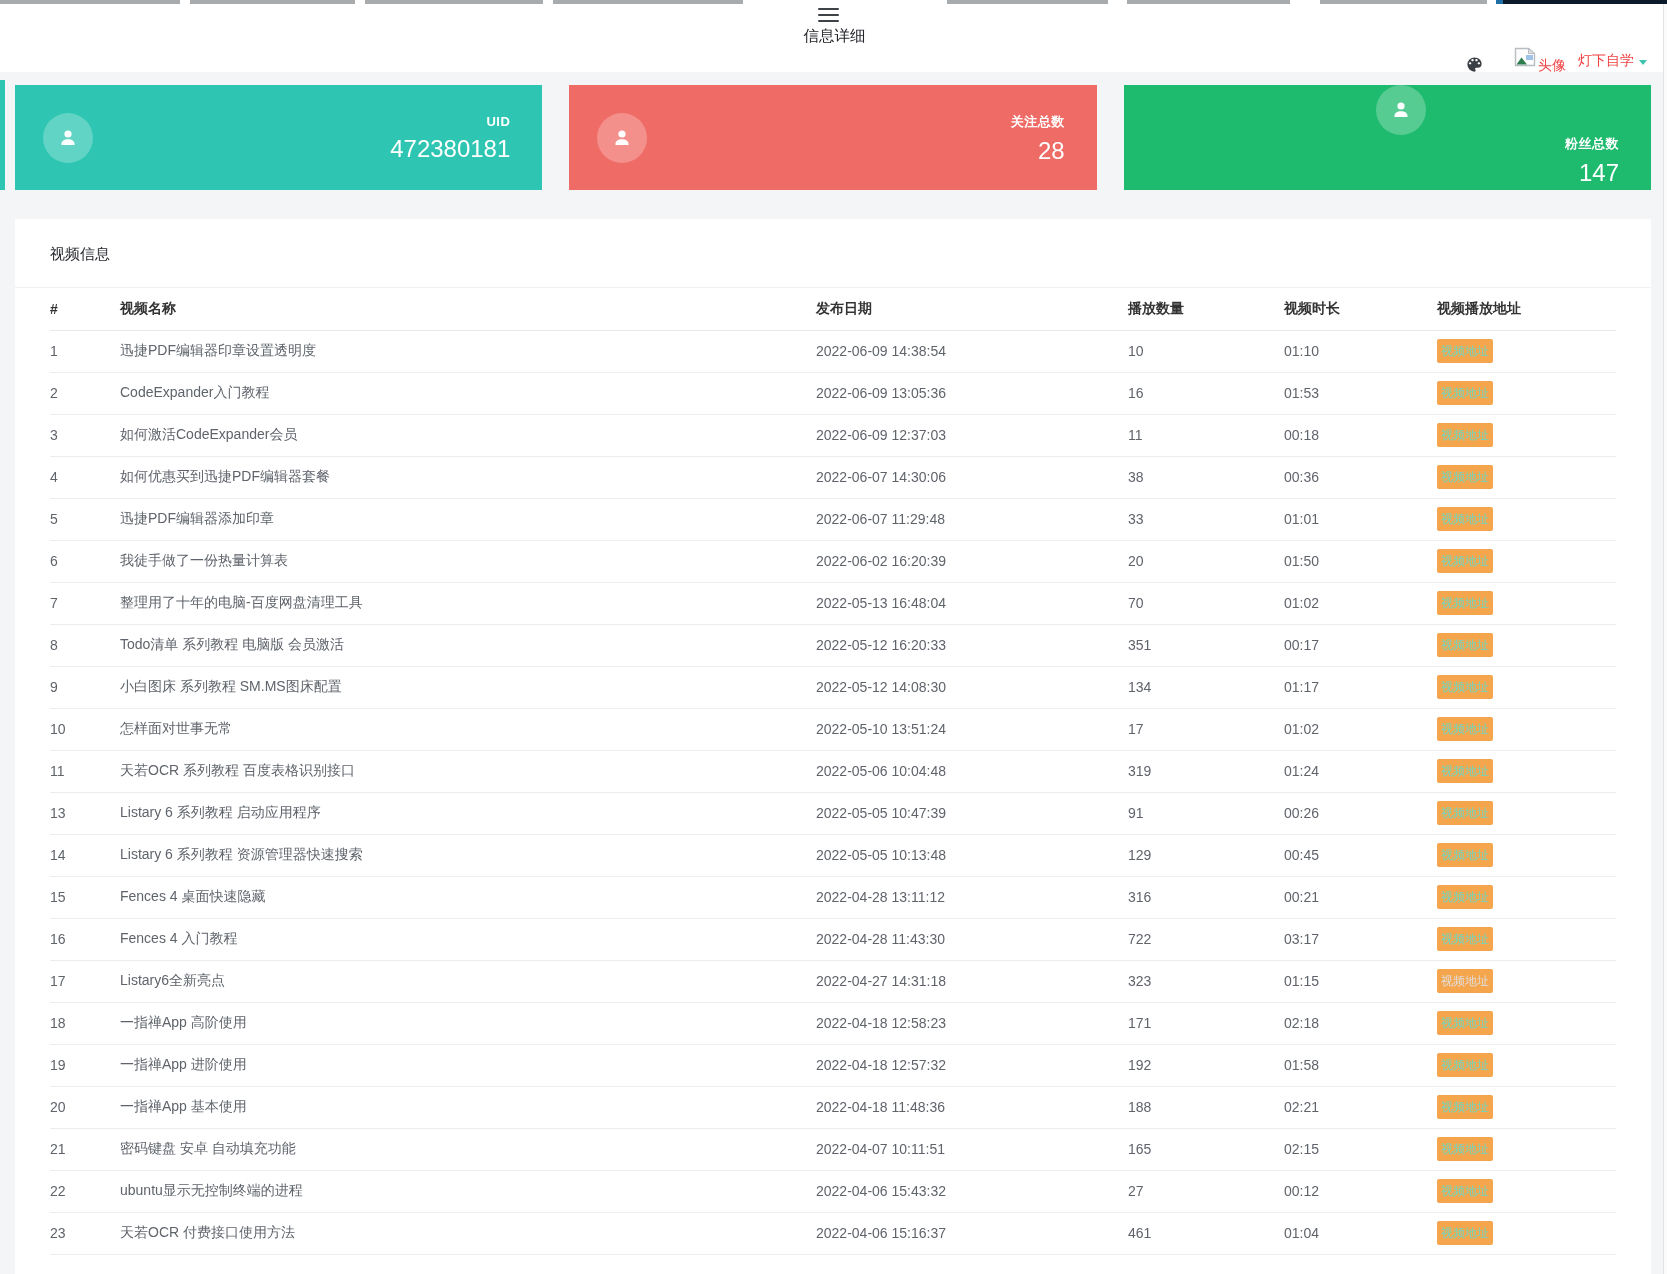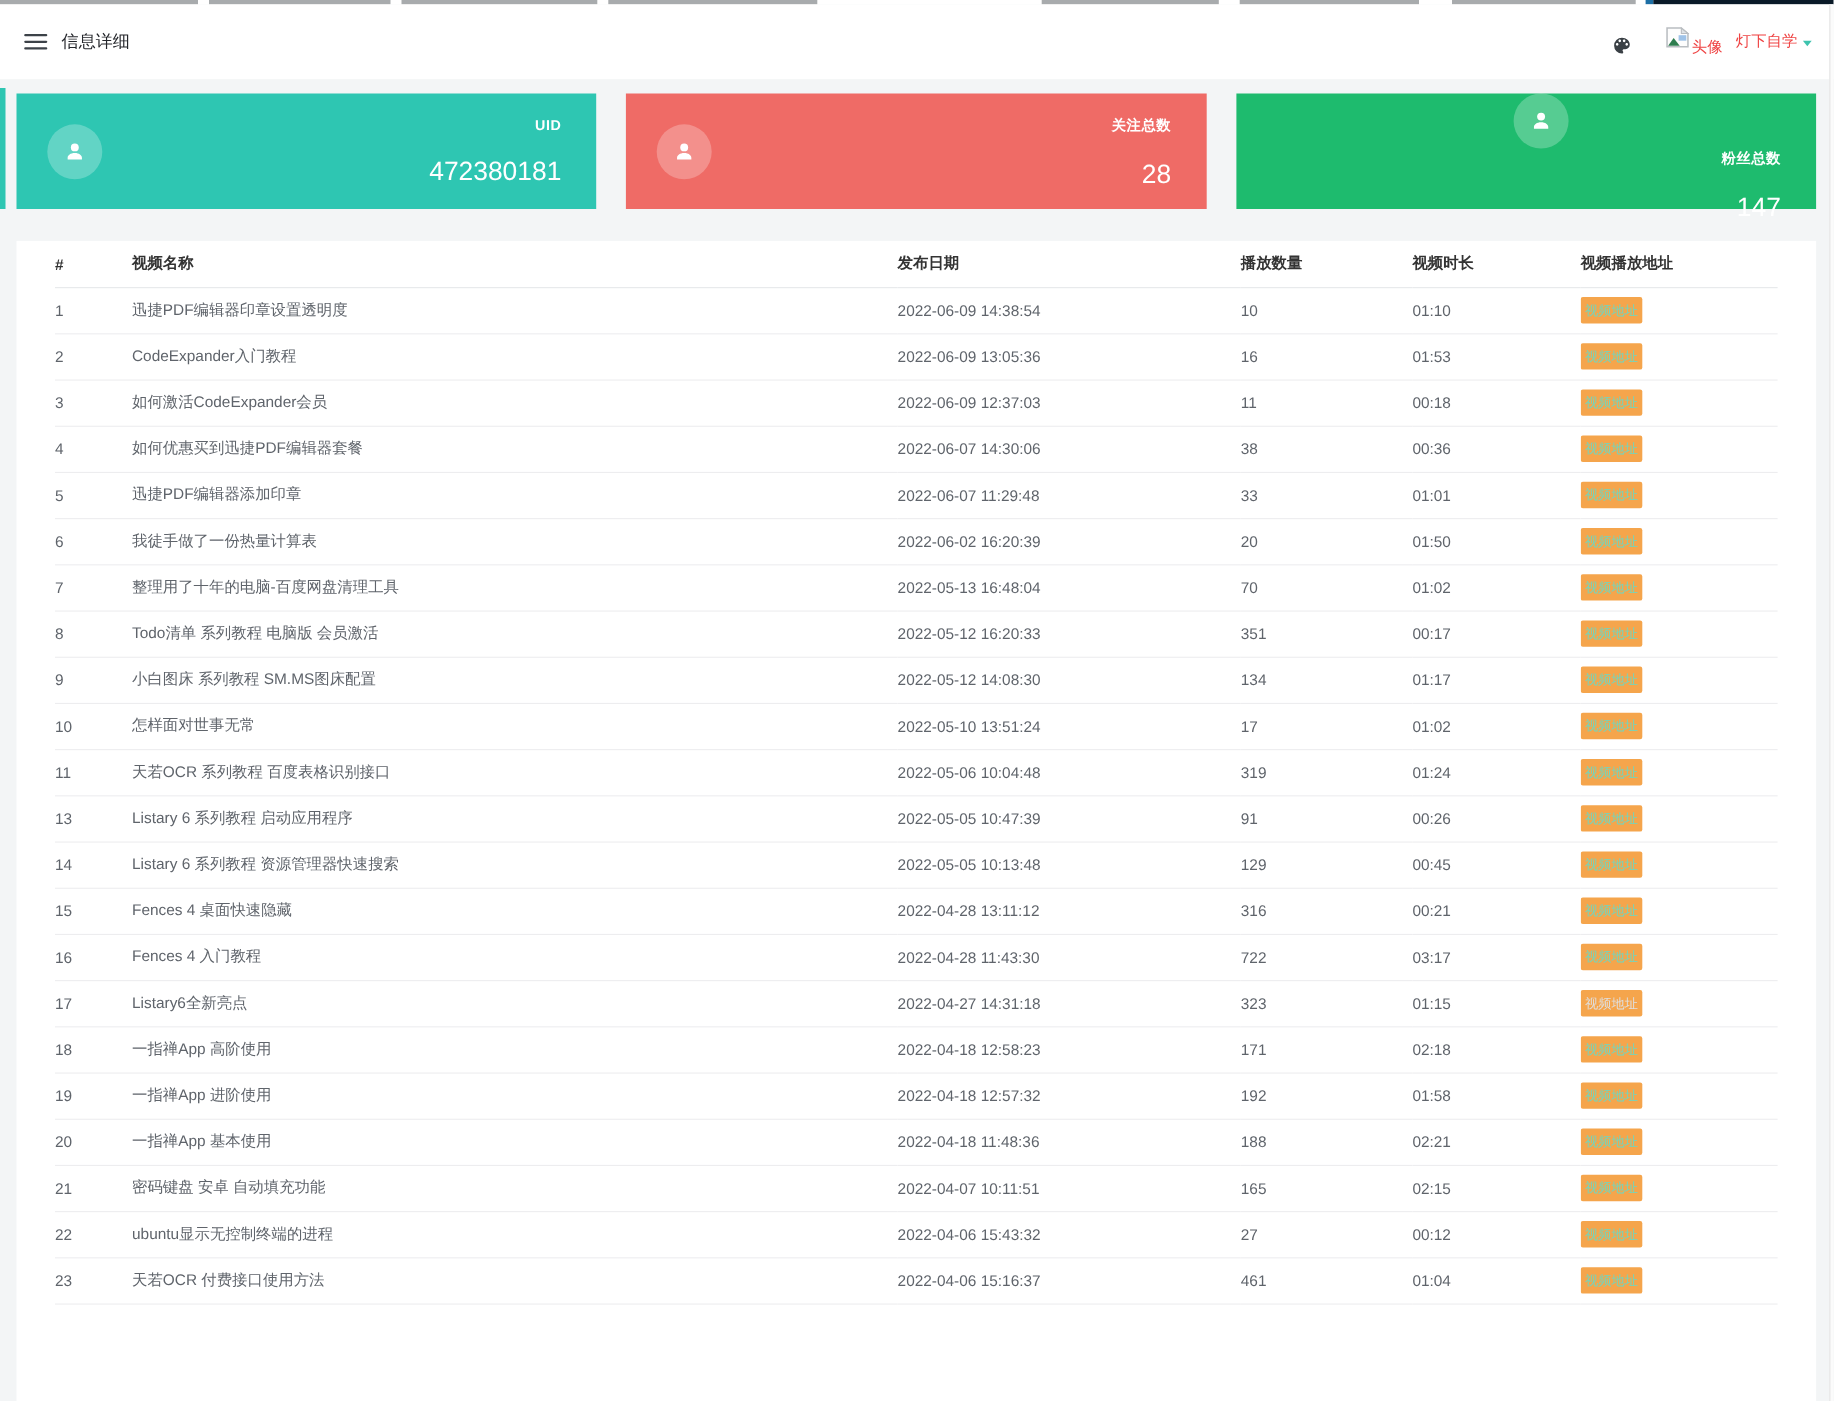--- a/index.html
+++ b/index.html
@@ -14,41 +14,41 @@
   
   .topstrip { position:absolute; top:0; left:0; width:1667px; height:4px; background:#fff; }
   .topstrip .seg { position:absolute; top:0; height:4px; background:#a8abad; }
   .topstrip .seg.dark { background:#0a1a28; }
   .topstrip .seg.blue { background:#1d6fa5; }
   
   .scroll-track { position:absolute; right:0; top:4px; bottom:0; width:4px;
     background:#fbfbfb; border-left:1px solid #e4e4e4; }
   
   .header { position:relative; margin-top:4px; height:68px; background:#fff;
-    display:flex; align-items:center; padding:0 20px 0 22px; }
+    display:flex; align-items:center; padding:0 20px 0 22px;flex-direction:column; }
   .hamburger { width:21px; cursor:pointer; margin-right:13px; }
   .hamburger span { display:block; height:2px; background:#3c4248; margin:4px 0; border-radius:1px; }
   .page-title { font-size:15.5px; color:#24262b; }
   .header-right { margin-left:auto; display:flex; align-items:center; }
   .palette { margin-right:30px; cursor:pointer; display:flex; align-items:center; margin-top:6px; }
   .avatar-wrap { display:inline-flex; align-items:flex-end; cursor:pointer; }
   .avatar-wrap svg { margin-bottom:8px; margin-right:2px; }
   .teal-text { color:#ef4444; font-size:14px; }
   .user-dd { display:inline-flex; align-items:center; margin-left:12px; cursor:pointer; }
   .caret { width:0; height:0; border-left:4px solid transparent; border-right:4px solid transparent;
     border-top:5px solid #3ec3ae; margin-left:5px; margin-top:2px; }
   
   .left-stripe { position:absolute; left:0; top:80px; width:5px; height:110px; background:#2ec6b2; }
   
   .stats { display:flex; gap:27px; margin:13px 16px 0 15px; }
   .stat-card { flex:1; height:105px; display:flex; align-items:center; color:#fff; }
   .stat-icon { width:50px; height:50px; border-radius:50%; background:rgba(255,255,255,.25);
     display:flex; align-items:center; justify-content:center; margin-left:28px; flex:none; }
   .stat-body { margin-left:auto; padding-right:32px; text-align:right;
-    display:flex; flex-direction:column; gap:24px; }
+    display:flex; flex-direction:column; gap:8px; }
   .stat-label { font-size:13px; font-weight:bold; letter-spacing:.5px; }
   .stat-value { font-size:24px; line-height:1; }
   
   .panel { margin:29px 16px 0 15px; background:#fff; min-height:1100px; }
   .panel-title { height:69px; line-height:69px; padding:0 35px; font-size:15px; color:#26282e;
     border-bottom:1px solid #f1f2f4; }
   table { width:calc(100% - 70px); margin:0 35px; border-collapse:collapse; table-layout:fixed; }
   th { text-align:left; font-size:14px; color:#333; font-weight:bold; height:42px;
     border-bottom:1px solid #e6e8ea; }
   td { font-size:14px; color:#5f646b; height:42px; border-bottom:1px solid #ededef;
@@ -136,20 +136,21 @@
         </svg>
     </div>
     <div class="stat-body">
       <span class="stat-label">粉丝总数</span>
       <span class="stat-value">147</span>
     </div>
   </div>
 </div>
 
 <div class="panel">
+  <div class="panel-title">视频信息</div>
   <table>
     <colgroup>
       <col style="width:70px">
         <col style="width:696px">
         <col style="width:312px">
       <col style="width:156px">
         <col style="width:153px">
         <col>
     </colgroup>
     <thead>

